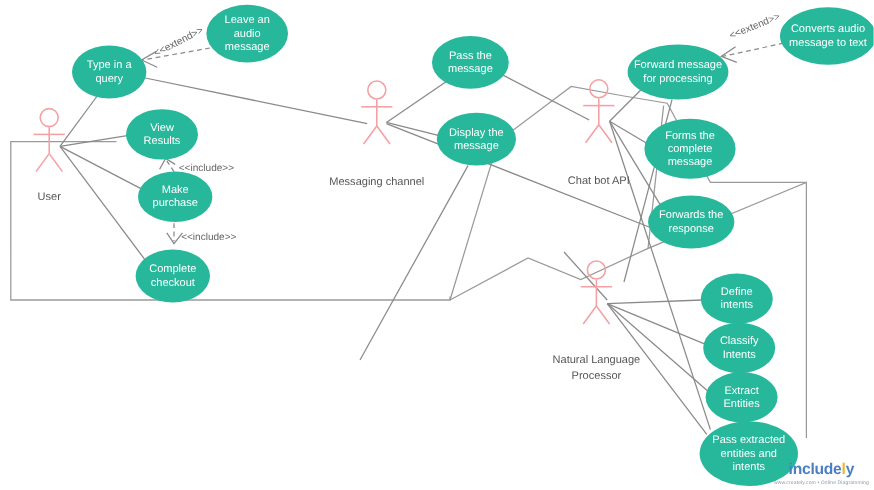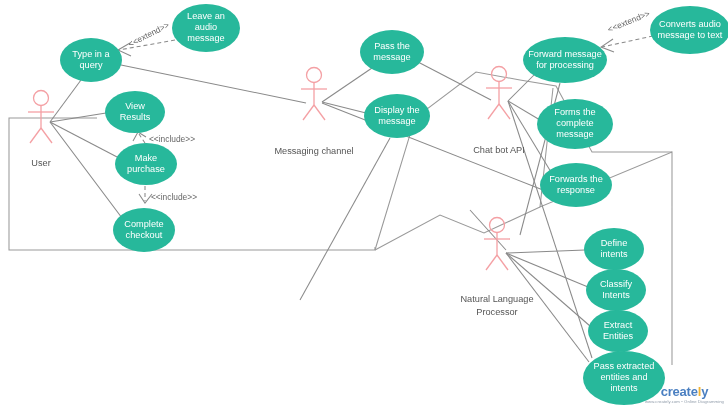--- a/index.html
+++ b/index.html
@@ -292,17 +292,17 @@
     <g id="stereotype-layer">
         <text x="149" y="35" class="stereo-label" transform="rotate(-27 149 35)">&lt;&lt;extend&gt;&gt;</text>
         <text x="629" y="22" class="stereo-label" transform="rotate(-22 629 22)">&lt;&lt;extend&gt;&gt;</text>
         <text x="172" y="140" class="stereo-label" transform="rotate(0 172 140)">&lt;&lt;include&gt;&gt;</text>
         <text x="174" y="198" class="stereo-label" transform="rotate(0 174 198)">&lt;&lt;include&gt;&gt;</text>
       </g>
 
   </svg>
 
   <div class="wm-wrap">
-    <div class="wm-main"><span>create</span><span class="wm-bulb">l</span><span>y</span></div>
+    <div class="wm-main"><span>include</span><span class="wm-bulb">l</span><span>y</span></div>
     <div class="wm-sub">www.creately.com • Online Diagramming</div>
   </div>
 
 </div>
 
 </body></html>

